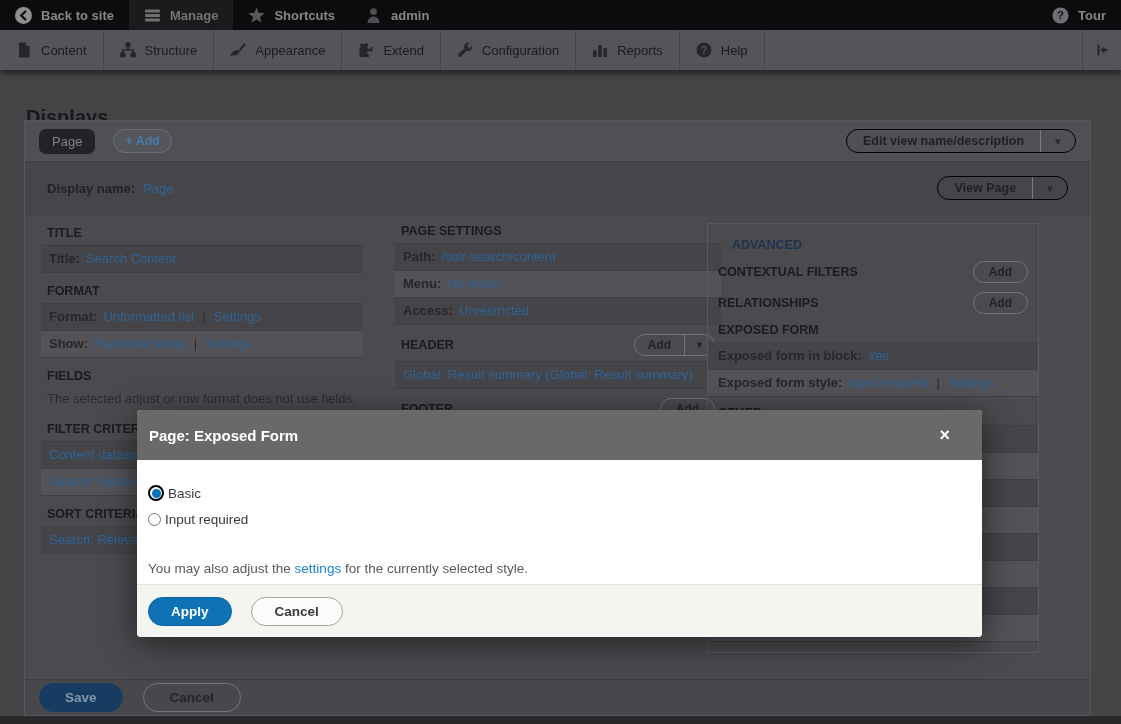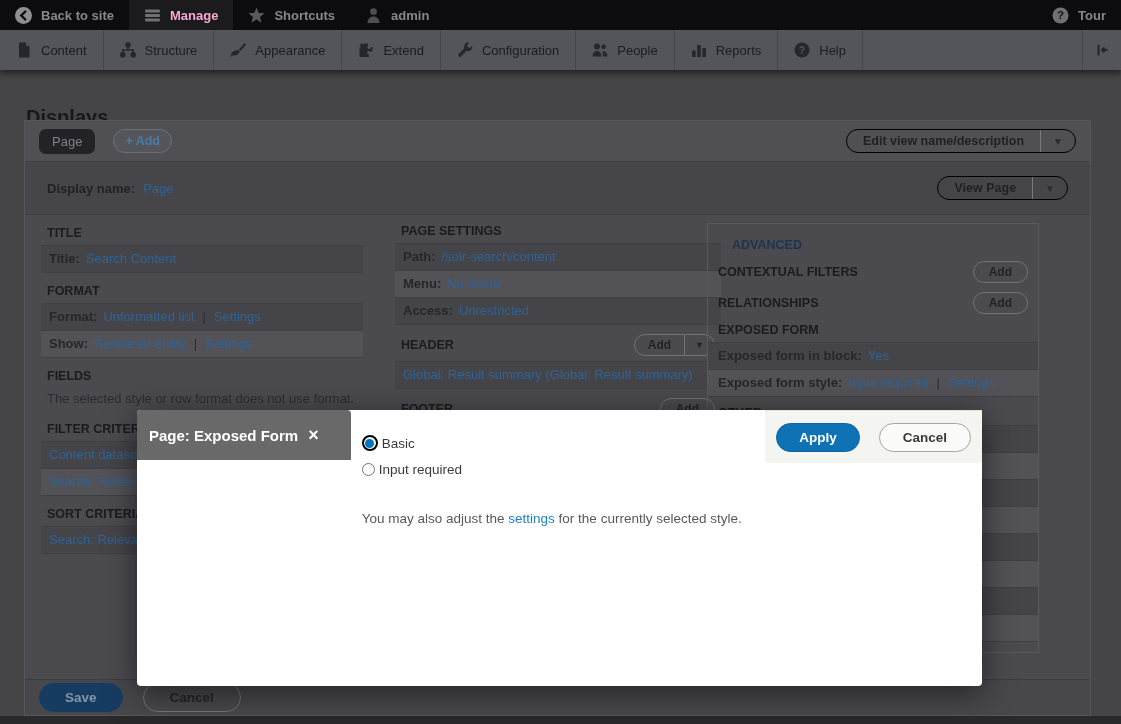--- a/index.html
+++ b/index.html
@@ -6,21 +6,21 @@
   body{
     width:1121px;height:724px;position:relative;overflow:hidden;
     background:#454548;
     font-family:"Liberation Sans","DejaVu Sans",sans-serif;
     -webkit-font-smoothing:antialiased;
   }
   
   .toolbar{position:absolute;top:0;left:0;width:100%;height:30px;background:#0c0c0e;
     display:flex;align-items:stretch;font-size:13px;font-weight:bold;color:#86878a;z-index:5;}
   .tb-item{display:flex;align-items:center;gap:9px;padding:8px 15px;cursor:pointer;}
-  .tb-item.active{background:#1b1b1d;color:#f9a8d4;}
+  .tb-item.active{background:#1b1b1d;color:#737373;}
   .tb-icon{width:17px;height:17px;display:inline-flex;}
   .tb-icon svg{width:100%;height:100%;}
   .tb-spacer{flex:1;}
   
   .tray{position:absolute;top:30px;left:0;width:100%;height:40px;background:#53555a;
     display:flex;align-items:stretch;font-size:13px;color:#1b1c1f;z-index:4;
     box-shadow:0 4px 5px rgba(0,0,0,0.45);}
   .tray-item{display:flex;align-items:center;gap:9px;padding:0 16px;
     border-right:1px solid rgba(0,0,0,0.18);cursor:pointer;}
   .tray-icon{width:16px;height:16px;display:inline-flex;color:#26272b;}
@@ -77,23 +77,23 @@
   .as-arr{padding:3px 10px;border-left:1px solid #717276;font-size:9px;display:flex;align-items:center;}
   
   .actions{position:absolute;left:0;bottom:0;width:100%;height:36px;border-top:1px solid #3c3c40;
     background:#48484c;display:flex;align-items:center;gap:20px;padding:0 14px;box-sizing:border-box;}
   .btn-save{background:#173c61;color:#8096aa;font-weight:bold;font-size:13.5px;
     border-radius:15px;padding:6px 25px;border:1px solid #173c61;cursor:pointer;}
   .btn-cancel{background:transparent;border:1px solid #747579;color:#242529;font-weight:bold;
     font-size:13.5px;border-radius:15px;padding:6px 26px;cursor:pointer;}
   .bottom-strip{position:absolute;left:0;bottom:0;width:100%;height:8px;background:#29292c;}
   
-  .modal{position:absolute;left:137px;top:410px;width:845px;height:276px;z-index:60;
+  .modal{position:absolute;left:137px;top:410px;width:845px;height:227px;z-index:60;
     background:#fff;border-radius:4px;box-shadow:0 6px 32px rgba(0,0,0,0.55);
-    display:flex;flex-direction:row;}
+    display:flex;flex-direction:column;}
   .modal-h{height:50px;background:#696969;border-radius:4px 4px 0 0;display:flex;
     align-items:center;padding:0 12px;flex:none;}
   .modal-title{color:#fff;font-weight:bold;font-size:15px;}
   .modal-x{margin-left:auto;color:#fff;font-weight:bold;font-size:18px;cursor:pointer;
     padding:0 20px 0 10px;line-height:1;}
   .modal-b{flex:1;background:#fff;padding:12px 11px 0;font-size:13.5px;color:#3a3a3c;}
   .radio-row{display:flex;align-items:center;gap:4px;margin-top:11px;cursor:pointer;}
   .radio-row.first{margin-top:13px;}
   .radio{width:13px;height:13px;border:1px solid #747474;border-radius:50%;background:#fff;
     box-sizing:border-box;flex:none;}
@@ -204,31 +204,20 @@
     <span class="tray-icon">
       <svg viewBox="0 0 16 16" fill="currentColor">
           <path d="M15.2 3.6a4.3 4.3 0 0 1-5.6 5.2L4 14.4a1.7 1.7 0 0 1-2.4-2.4l5.6-5.6a4.3 4.3 0 0 1 5.2-5.6L9.8 3.4l2.8 2.8z"></path>
         </svg>
     </span>
     <span>Configuration</span>
   </div>
   <div class="tray-item">
     <span class="tray-icon">
       <svg viewBox="0 0 16 16" fill="currentColor">
-          <circle cx="5" cy="4.6" r="3"></circle>
-          <path d="M0.5 14.5c0-3.4 2-5.4 4.5-5.4s4.5 2 4.5 5.4z"></path>
-          <circle cx="11.6" cy="4.8" r="2.4"></circle>
-          <path d="M10.2 9.4c2-.6 5.3.8 5.3 5.1h-4.4c0-2-.3-3.8-.9-5.1z"></path>
-        </svg>
-    </span>
-    <span>People</span>
-  </div>
-  <div class="tray-item">
-    <span class="tray-icon">
-      <svg viewBox="0 0 16 16" fill="currentColor">
           <rect x="1" y="8.5" width="3.6" height="6.5"></rect>
           <rect x="6.2" y="3" width="3.6" height="12"></rect>
           <rect x="11.4" y="6" width="3.6" height="9"></rect>
         </svg>
     </span>
     <span>Reports</span>
   </div>
   <div class="tray-item">
     <span class="tray-icon">
       <svg viewBox="0 0 16 16">
@@ -287,21 +276,21 @@
       <div class="sec-h">FORMAT</div>
       <div class="rows">
         <div class="vrow dark">
           <span class="lbl">Format:</span><a class="lnk">Unformatted list</a><span class="pipe">|</span><a class="lnk">Settings</a>
         </div>
         <div class="vrow light">
           <span class="lbl">Show:</span><a class="lnk">Rendered entity</a><span class="pipe">|</span><a class="lnk">Settings</a>
         </div>
       </div>
       <div class="sec-h">FIELDS</div>
-      <div class="note">The selected style or row format does not use format.</div>
+      <div class="note">The selected adjust or row format does not use fields.</div>
       <div class="sec-h">FILTER CRITERIA</div>
       <div class="rows">
         <div class="vrow dark">
           <a class="lnk">Content datasource: Content (= Item)</a>
         </div>
         <div class="vrow light">
           <a class="lnk">Search: Fulltext search</a>
         </div>
       </div>
       <div class="sec-h">SORT CRITERIA</div>

